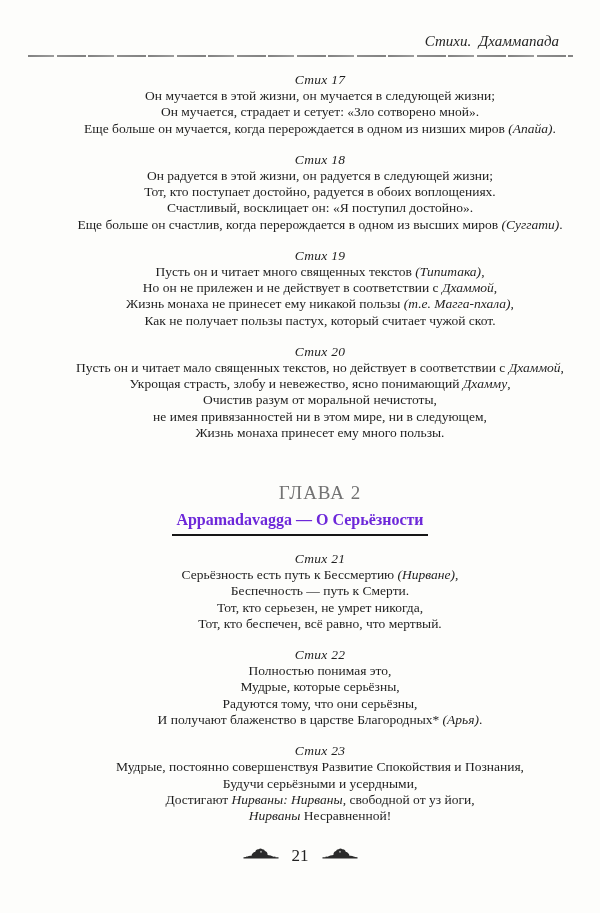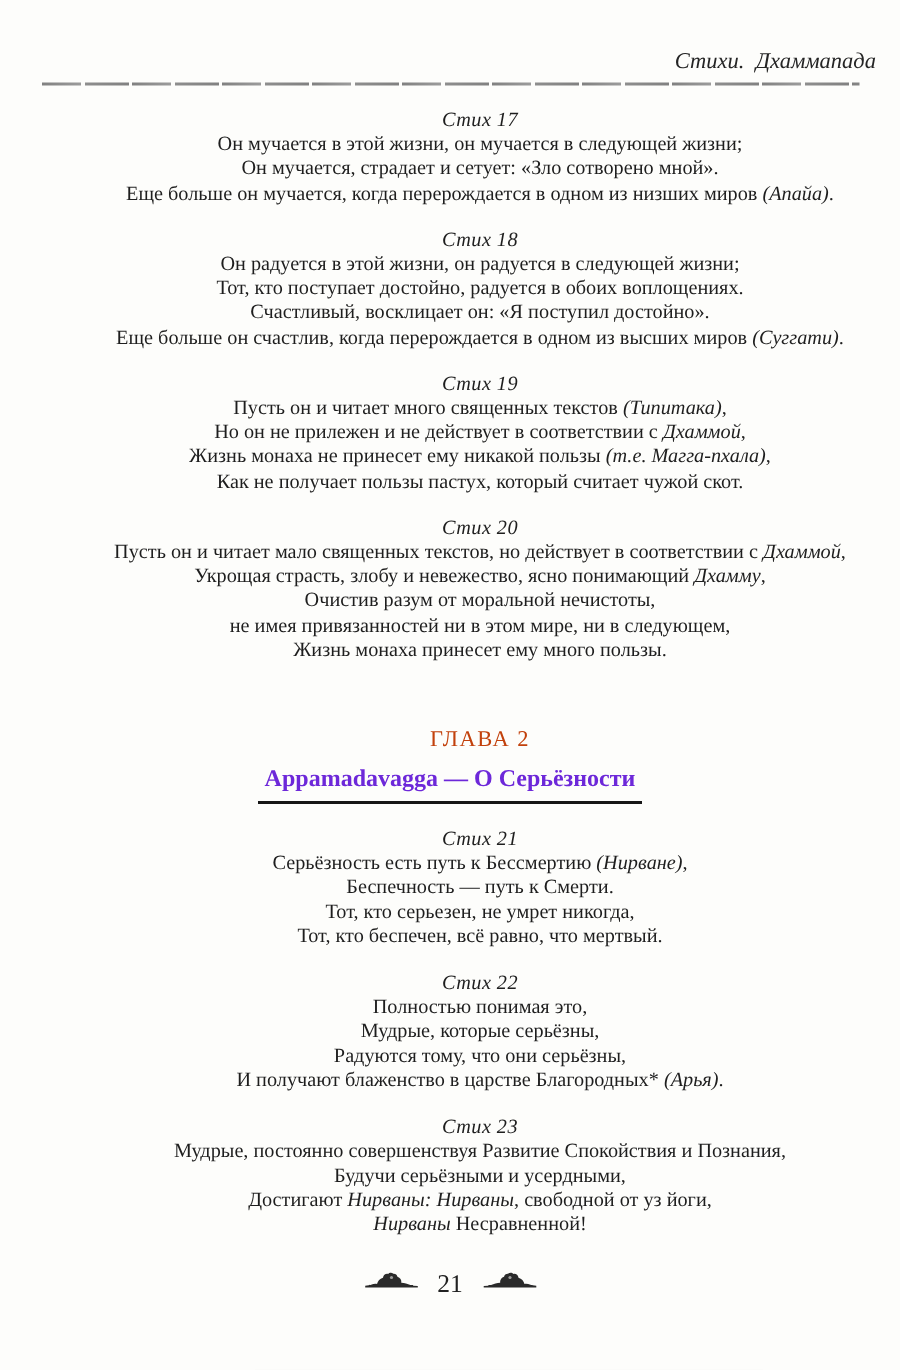--- a/index.html
+++ b/index.html
@@ -12,21 +12,21 @@
     position: relative;
     width: 600px; height: 913px;
     box-sizing: border-box;
     background: #fdfdfb;
     color: #1e1e1e;
     overflow: hidden;
     padding-top: 32px;
   }
   .running-header {
     text-align: right;
-    padding-right: 16px;
+    padding-right: 41px;
     font-style: italic;
     font-size: 15px;
     line-height: 18px;
     white-space: pre;
     color: #252525;
   }
   .header-rule {
     margin: 5px auto 0 auto;
     width: 545px;
     height: 2px;
@@ -52,24 +52,24 @@
     white-space: nowrap;
     font-family: Liberation Serif, serif;
   }
   .verse-line .it, .it { font-style: italic; text-align: center; }
   .chapter-block {
     margin-top: 42px;
     margin-bottom: 3px;
     text-align: center;
   }
   .chapter-number {
-    font-size: 15px;
+    font-size: 19px;
     line-height: 20px;
     letter-spacing: 1px;
-    color: #c2410c;
+    color: #737373;
     padding-left: 40px;
   }
   .chapter-title {
     display: inline-block;
     margin-top: 6px;
     padding: 0 4px 4px 4px;
     font-size: 16px;
     font-weight: bold;
     line-height: 21px;
     border-bottom: 2.5px solid #161616;

